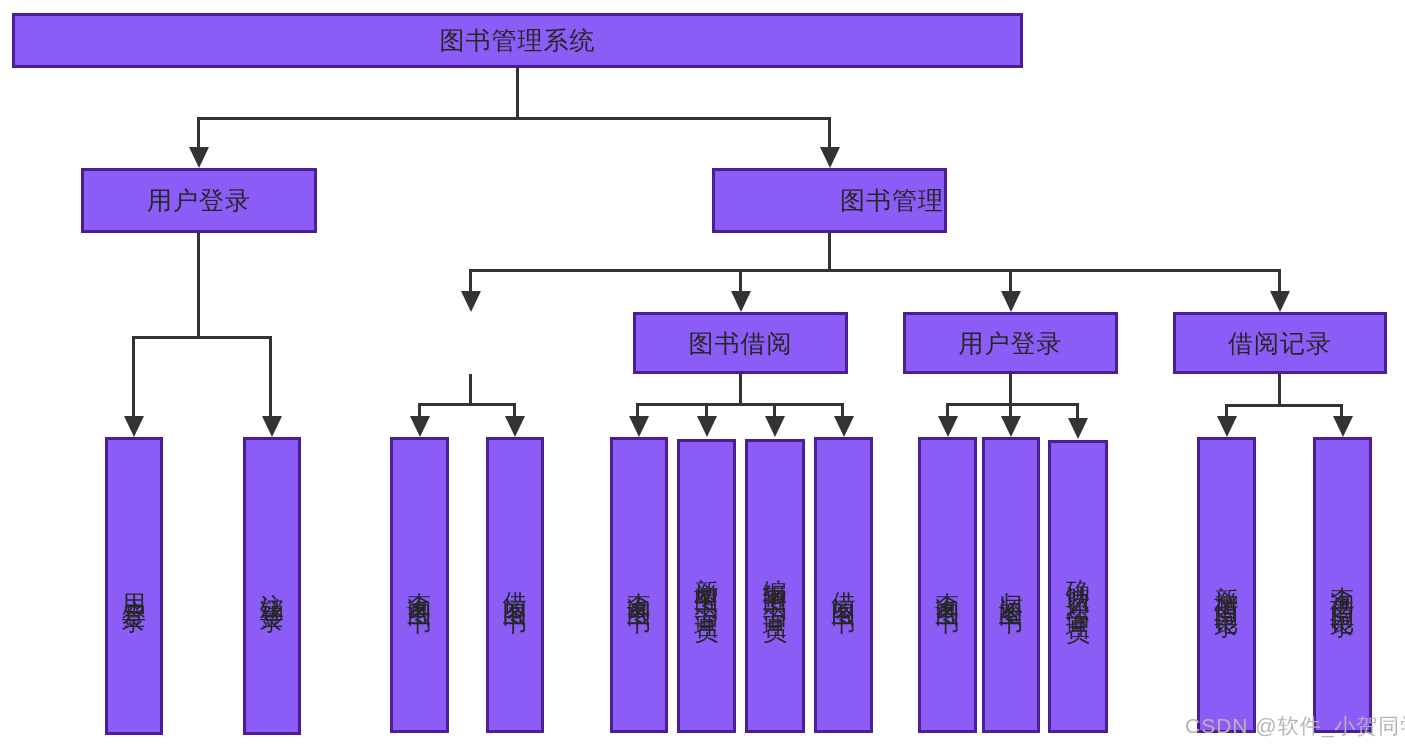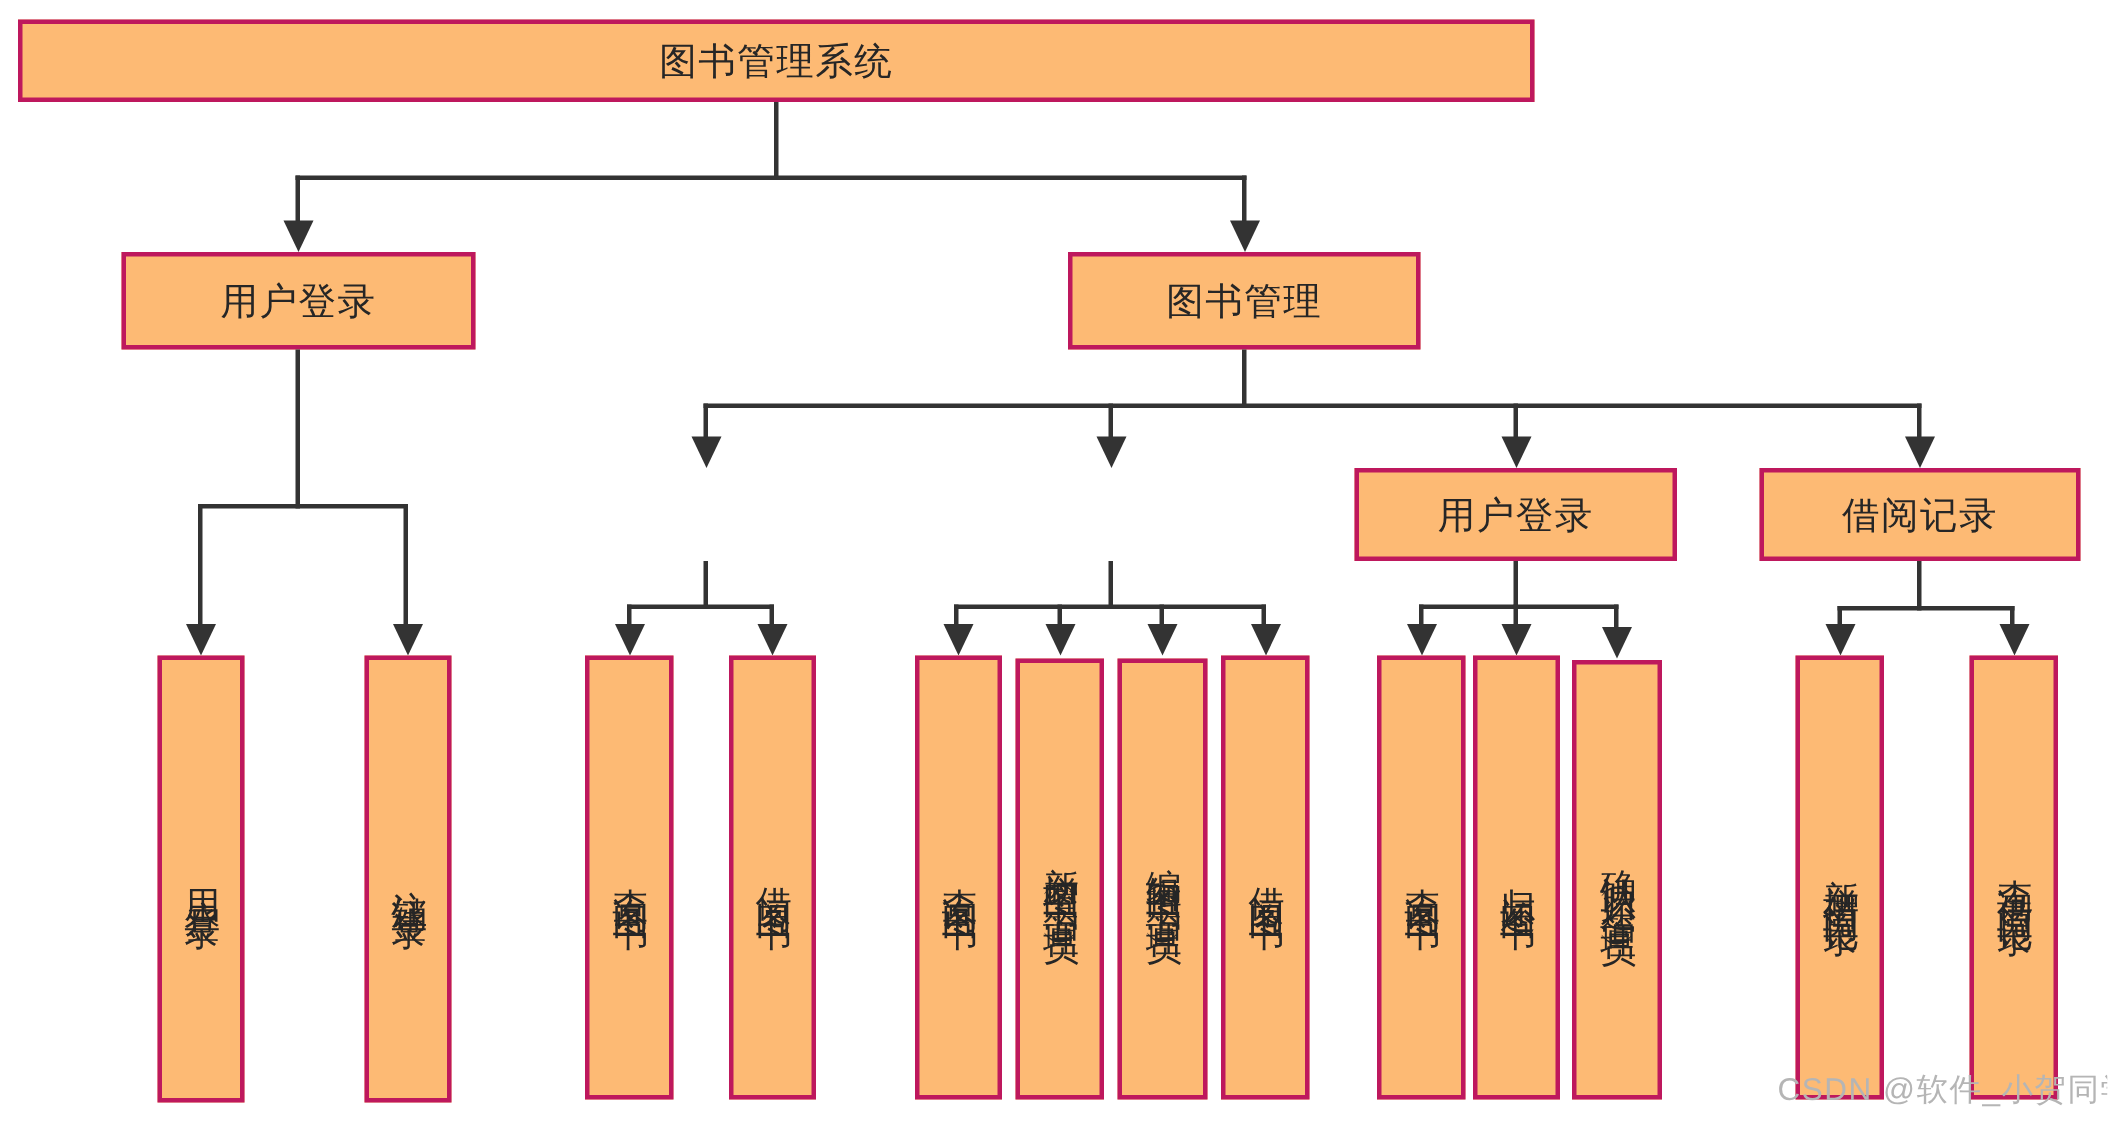--- a/index.html
+++ b/index.html
@@ -7,22 +7,22 @@
     position:relative;
     width:1405px;height:747px;
     background:#ffffff;
     font-family:"Liberation Sans","DejaVu Sans",sans-serif;
     overflow:hidden;
   }
   
   .node{
     position:absolute;
     box-sizing:border-box;
-    border:3px solid #be185d;
-    background:#fdba74;
+    border:3px solid #4c1d95;
+    background:#8b5cf6;
     display:flex;align-items:center;justify-content:center;
     color:#262626;
   }
   .hnode{font-size:25px;letter-spacing:1px;}
   .root{font-size:25px;}
   .leaf span{
     writing-mode:vertical-rl;
     text-orientation:mixed;
     font-size:24px;
     letter-spacing:6px;
@@ -63,21 +63,21 @@
   <div class="vl" style="left:516px;top:68px;height:50px;"></div>
   <div class="hl" style="left:197px;top:117px;width:634px;"></div>
   <div class="vl" style="left:197px;top:117px;height:34px;"></div>
   <div class="ar" style="left:189px;top:147px;"></div>
   <div class="vl" style="left:828px;top:117px;height:34px;"></div>
   <div class="ar" style="left:820px;top:147px;"></div>
 
   <div class="node hnode" style="left:81px;top:168px;width:236px;height:65px;">
     <span>用户登录</span>
   </div>
-  <div class="node hnode" style="left:712px;top:168px;width:235px;height:65px;">
+  <div class="node hnode" style="left:712px;top:168px;width:235px;height:65px;justify-content:flex-end;">
     <span>图书管理</span>
   </div>
 
   <div class="vl" style="left:197px;top:233px;height:106px;"></div>
   <div class="hl" style="left:132px;top:336px;width:140px;"></div>
   <div class="vl" style="left:132px;top:336px;height:85px;"></div>
   <div class="ar" style="left:124px;top:416px;"></div>
   <div class="vl" style="left:269px;top:336px;height:85px;"></div>
   <div class="ar" style="left:262px;top:416px;"></div>
 
@@ -92,20 +92,23 @@
   <div class="hl" style="left:469px;top:269px;width:812px;"></div>
   <div class="vl" style="left:469px;top:269px;height:24px;"></div>
   <div class="ar" style="left:461px;top:291px;"></div>
   <div class="vl" style="left:739px;top:269px;height:24px;"></div>
   <div class="ar" style="left:731px;top:291px;"></div>
   <div class="vl" style="left:1009px;top:269px;height:24px;"></div>
   <div class="ar" style="left:1001px;top:291px;"></div>
   <div class="vl" style="left:1278px;top:269px;height:24px;"></div>
   <div class="ar" style="left:1270px;top:291px;"></div>
 
+  <div class="node hnode" style="left:633px;top:312px;width:215px;height:62px;">
+    <span>图书借阅</span>
+  </div>
   <div class="node hnode" style="left:903px;top:312px;width:215px;height:62px;">
     <span>用户登录</span>
   </div>
   <div class="node hnode" style="left:1173px;top:312px;width:214px;height:62px;">
     <span>借阅记录</span>
   </div>
 
   <div class="vl" style="left:469px;top:374px;height:32px;"></div>
   <div class="hl" style="left:418px;top:403px;width:98px;"></div>
   <div class="vl" style="left:418px;top:403px;height:16px;"></div>

